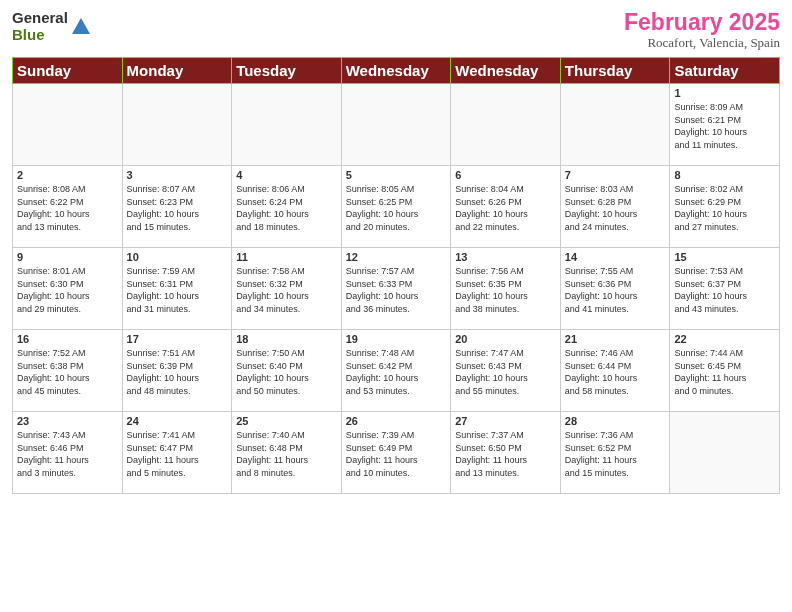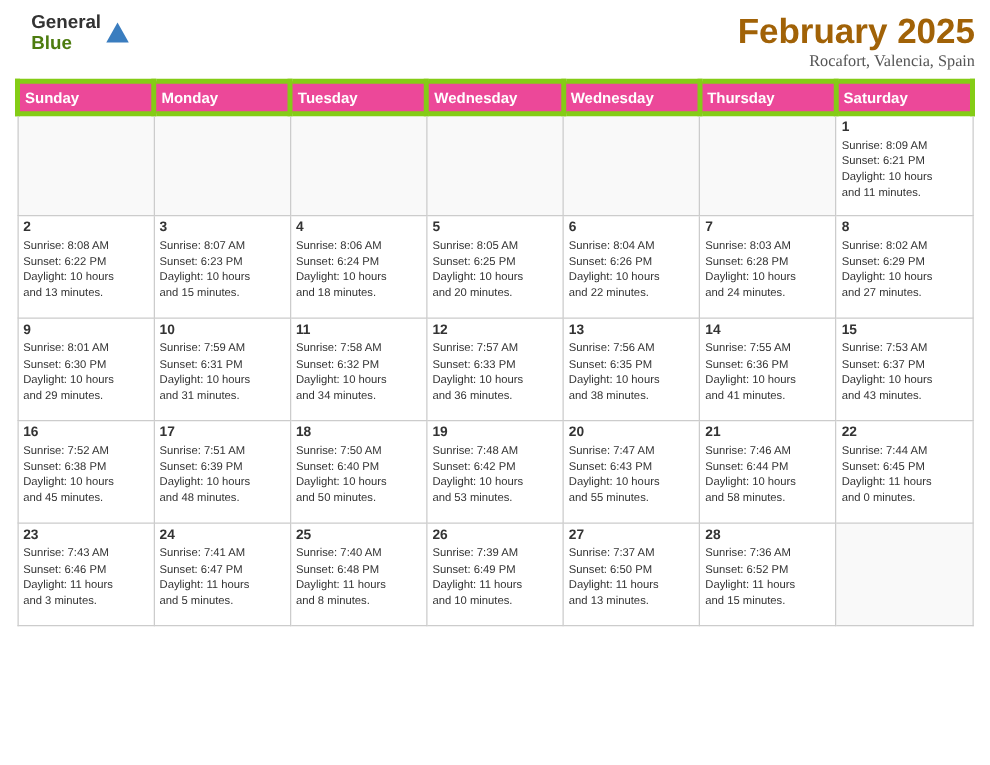--- a/index.html
+++ b/index.html
@@ -12,21 +12,20 @@
     }
     .container {
       width: 792px;
       padding: 10px 12px 6px 12px;
     }
     .header-row {
       display: flex;
       justify-content: space-between;
       align-items: flex-start;
       margin-bottom: 6px;
-      margin-left: 13px;
     }
     .logo {
       display: flex;
       align-items: center;
     }
     .logo-text {
       display: flex;
       flex-direction: column;
       line-height: 1.1;
     }
@@ -42,42 +41,42 @@
     }
     .logo-icon {
       width: 22px;
       height: 22px;
       margin-left: 2px;
     }
     .title-block {
       text-align: right;
     }
     .month-title {
-      font-size: 28px;
-      font-weight: bold;
-      color: #a16207;
+      font-size: 23px;
+      font-weight: bold;
+      color: #ec4899;
       line-height: 1.1;
     }
     .location {
       font-size: 13px;
       color: #555;
       font-family: Liberation Serif, serif;
     }
     .calendar {
       width: 100%;
       border-collapse: collapse;
       font-size: 9.5px;
     }
     .calendar th {
-      background: #ec4899;
+      background: #7f1d1d;
       color: #fff;
       padding: 4px 4px;
       text-align: left;
-      font-size: 12px;
-      border: 4px solid #84cc16;
+      font-size: 15px;
+      border: 1px solid #84cc16;
     }
     .calendar td {
       border: 1px solid #ccc;
       vertical-align: top;
       padding: 3px 4px;
       width: 108px;
       min-height: 72px;
       height: 82px;
       background: #fff;
     }

